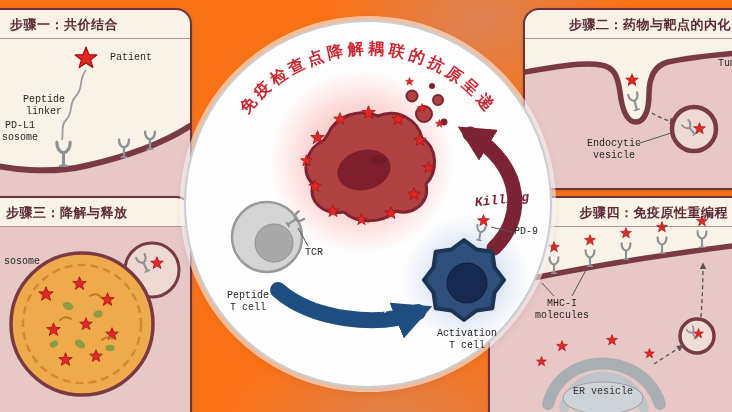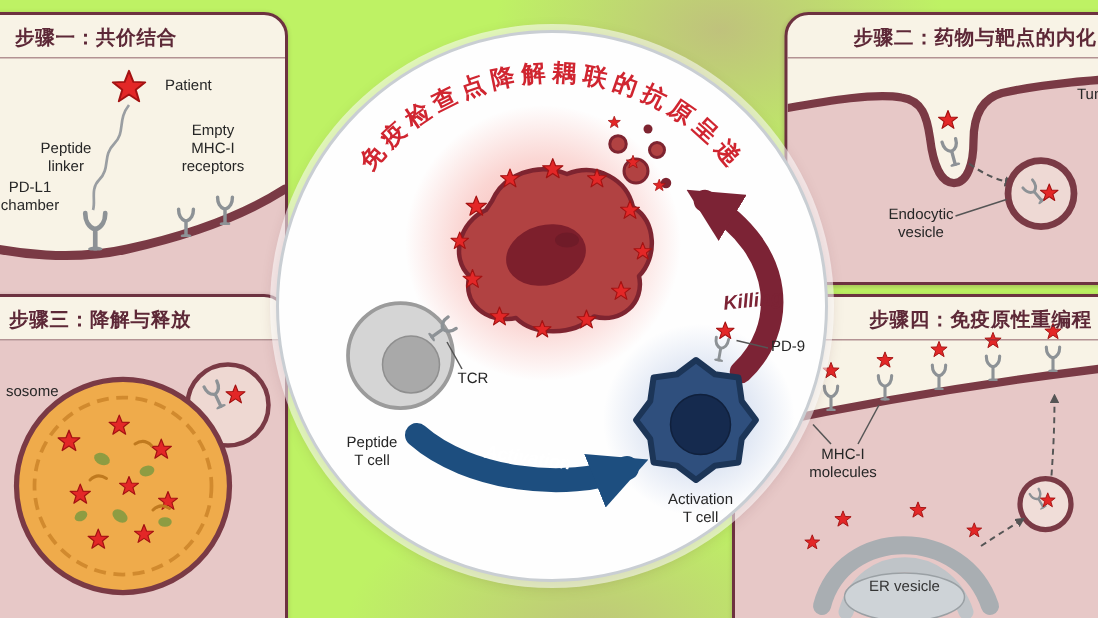--- a/index.html
+++ b/index.html
@@ -1,17 +1,17 @@
 <!DOCTYPE html>
 <html><head>
 <meta charset="utf-8">
 <style>
   html,body{margin:0;padding:0;background:#ddd;}
-  .stage{position:relative;width:732px;height:412px;overflow:hidden;background:#bef264;
-         font-family:Liberation Sans, sans-serif;}
+  .stage{position:relative;width:732px;height:412px;overflow:hidden;background:#f97316;
+         font-family:Liberation Mono, monospace;}
   .bgblob{position:absolute;border-radius:50%;pointer-events:none;}
   .b1{left:330px;top:-80px;width:300px;height:200px;background:radial-gradient(closest-side,rgba(193,146,148,.5),rgba(193,146,148,0));}
   .b2{left:230px;top:330px;width:330px;height:180px;background:radial-gradient(closest-side,rgba(193,146,148,.45),rgba(193,146,148,0));}
   .b3{left:-60px;top:120px;width:200px;height:200px;background:radial-gradient(closest-side,rgba(193,146,148,.35),rgba(193,146,148,0));}
 
   .panel{position:absolute;background:#f8f3e6;border:2px solid #6d3240;border-radius:16px;overflow:hidden;
          box-shadow:0 1px 3px rgba(90,40,50,.25);}
   .panel svg.art{position:absolute;left:0;top:0;width:100%;height:100%;}
   .ptitle{position:absolute;left:0;top:0;width:100%;margin:0;padding:6px 8px 4px;box-sizing:border-box;
           font-size:13px;font-weight:bold;color:#5d2837;letter-spacing:.5px;
@@ -87,24 +87,22 @@
       <use href="#ic-receptor" x="73" y="130" width="21" height="27"></use>
       <g>
         <use href="#ic-receptor" x="136" y="128" width="16" height="20"></use>
         <use href="#ic-receptor" x="162" y="120" width="16" height="20"></use>
       </g>
     </svg>
     <h2 class="ptitle">步骤一：共价结合</h2>
     <span class="lbl" style="left:130px;top:42px">Patient</span>
     <span class="lbl ctr" style="left:64px;top:84px">Peptide
 linker</span>
-    <span class="lbl ctr" style="left:162px;top:72px">Empty MHC-I
-receptors</span>
     <span class="lbl ctr" style="left:40px;top:110px">PD-L1
-chamber</span>
+sosome</span>
     <span class="lbl" style="left:25px;top:189px">mor cell</span>
   </section>
 
   <section class="panel" id="p2">
     <svg class="art" viewBox="0 0 240 178">
       <g>
         <path d="M0,62 C28,57 58,52 76,55 C90,57 93,68 95,82 C97,99 102,112 111,112 C120,112 124,99 124,84 C124,70 128,56 143,52 C175,45 210,43 240,41 L240,178 L0,178 Z" fill="#e7c8c7"></path>
         <path d="M0,62 C28,57 58,52 76,55 C90,57 93,68 95,82 C97,99 102,112 111,112 C120,112 124,99 124,84 C124,70 128,56 143,52 C175,45 210,43 240,41" fill="none" stroke="#7a3a45" stroke-width="5.5" stroke-linecap="round"></path>
       </g>
       <use href="#ic-receptor" x="102" y="82" width="15" height="19" transform="rotate(-15 109 91)"></use>

